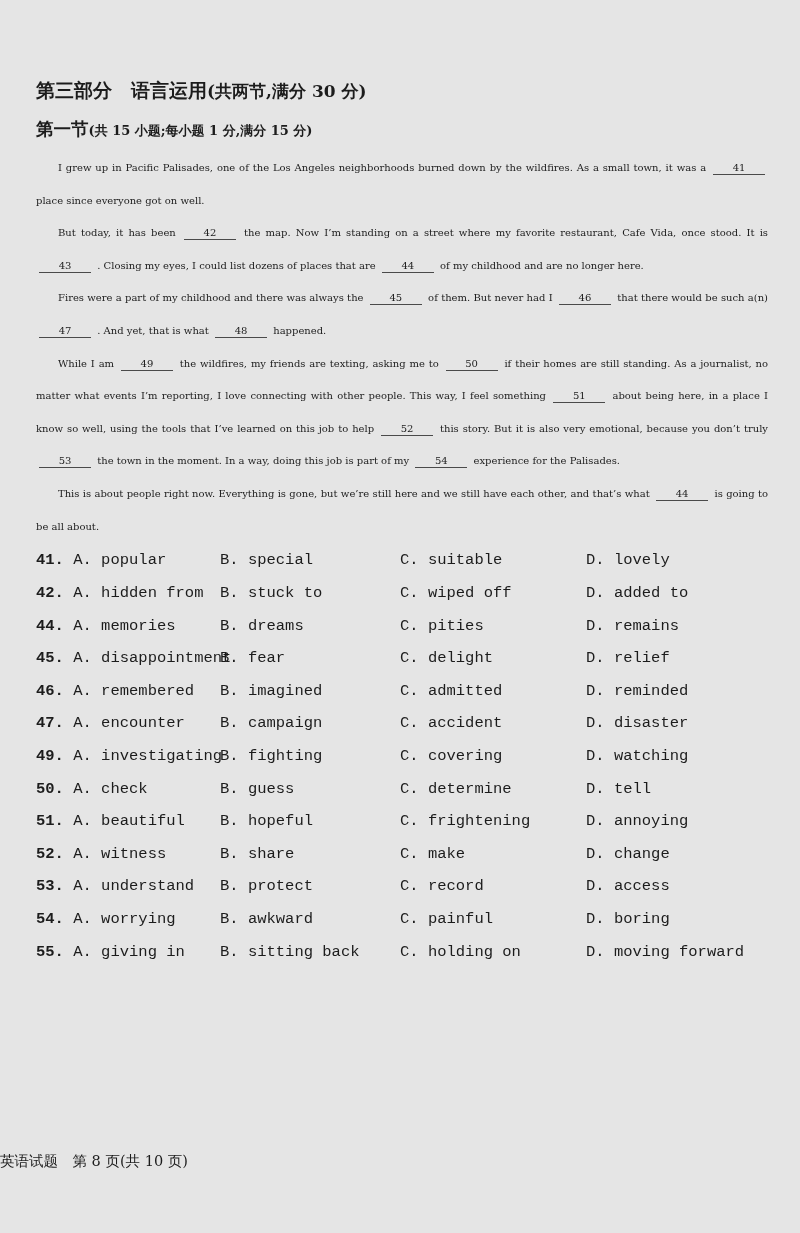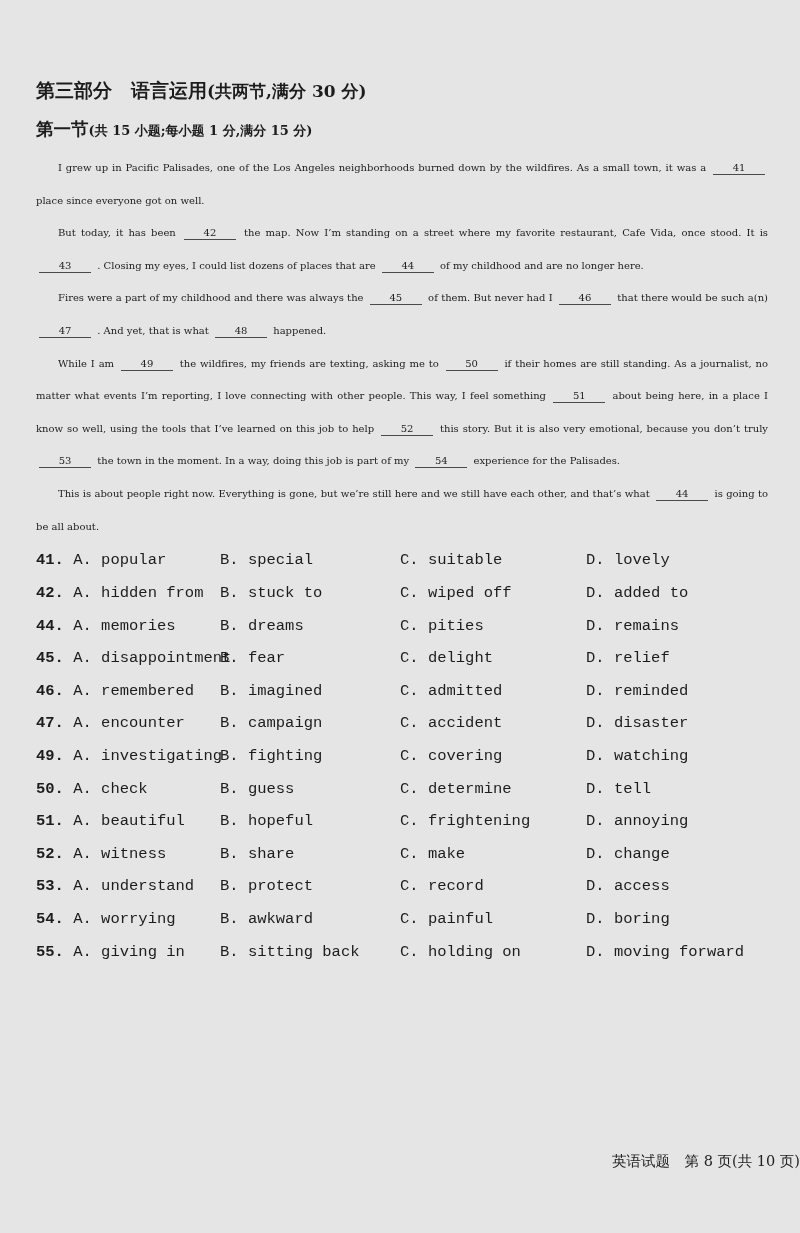--- a/index.html
+++ b/index.html
@@ -82,21 +82,21 @@
     align-items: center;
     font-size: 15.5px;
   }
   .opt-cell { white-space: nowrap; }
   .qnum { font-weight: 700; }
   .footer {
     position: absolute;
     left: 0;
     top: 1152px;
     width: 100%;
-    text-align: right;
+    text-align: left;
     font-size: 14.5px;
     color: #1c1c1c;
   }
 </style>
 </head>
 <body>
 
 <div class="page">
 
   <div class="h1">

